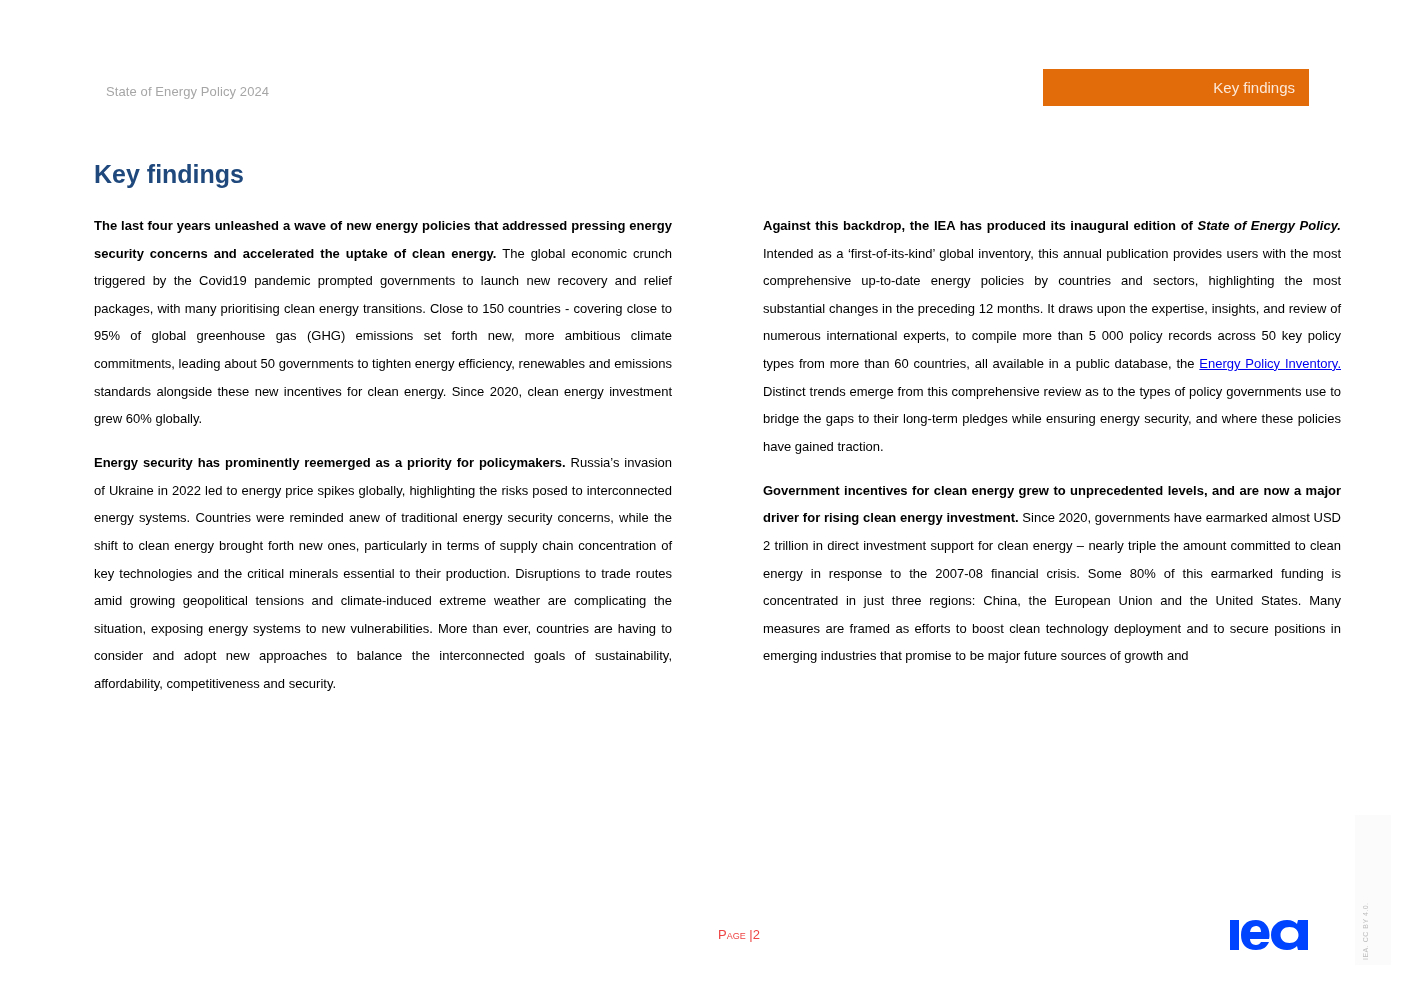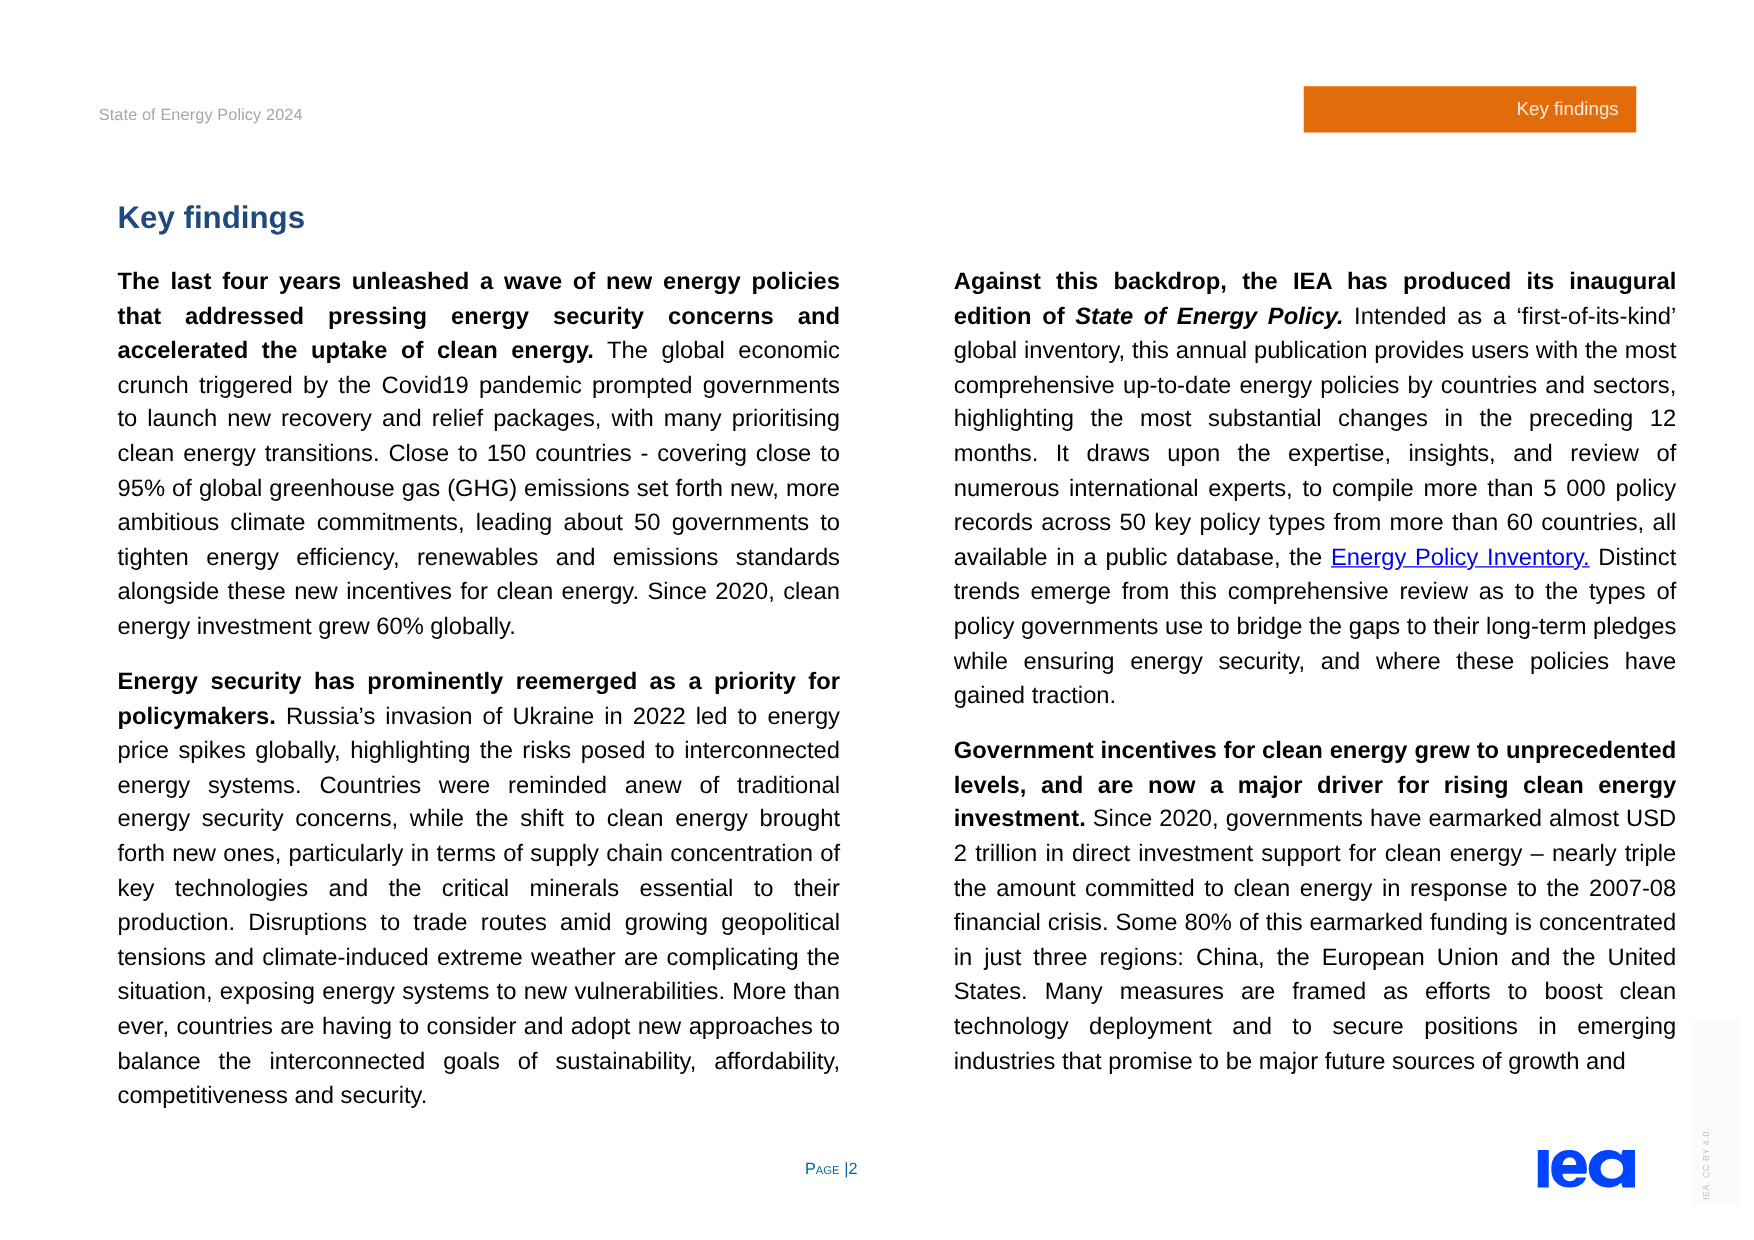--- a/index.html
+++ b/index.html
@@ -10,21 +10,21 @@
     body {
       width: 1403px;
       height: 992px;
       position: relative;
       overflow: hidden;
       font-family: "Liberation Sans", sans-serif;
       color: #000;
     }
     .running-header {
       position: absolute;
-      left: 79px;
+      left: 106px;
       top: 84px;
       font-size: 13px;
       color: #a6a6a6;
       letter-spacing: 0.1px;
     }
     .section-tab {
       position: absolute;
       left: 1043px;
       top: 69px;
       width: 266px;
@@ -44,40 +44,40 @@
       top: 160px;
       margin: 0;
       font-size: 25px;
       font-weight: bold;
       color: #1f497d;
     }
     .column {
       position: absolute;
       top: 212px;
       width: 578px;
-      font-size: 19px;
+      font-size: 13px;
       line-height: 27.6px;
       text-align: justify;
     }
     .col-left { left: 94px; }
     .col-right { left: 731px; margin-left: 32px; }
     .column p {
       margin: 0 0 16.5px 0;
     }
     .column b { font-weight: bold; }
     .column a {
       color: #0000ee;
       text-decoration: underline;
     }
     .footer-page {
       position: absolute;
-      left: 644px;
+      left: 718px;
       top: 927px;
       font-size: 13px;
-      color: #0369a1;
+      color: #ef4444;
     }
     .footer-page .small-caps {
       font-variant: small-caps;
     }
     .iea-logo {
       position: absolute;
       left: 1230px;
       top: 918px;
       width: 78px;
       height: 34px;

